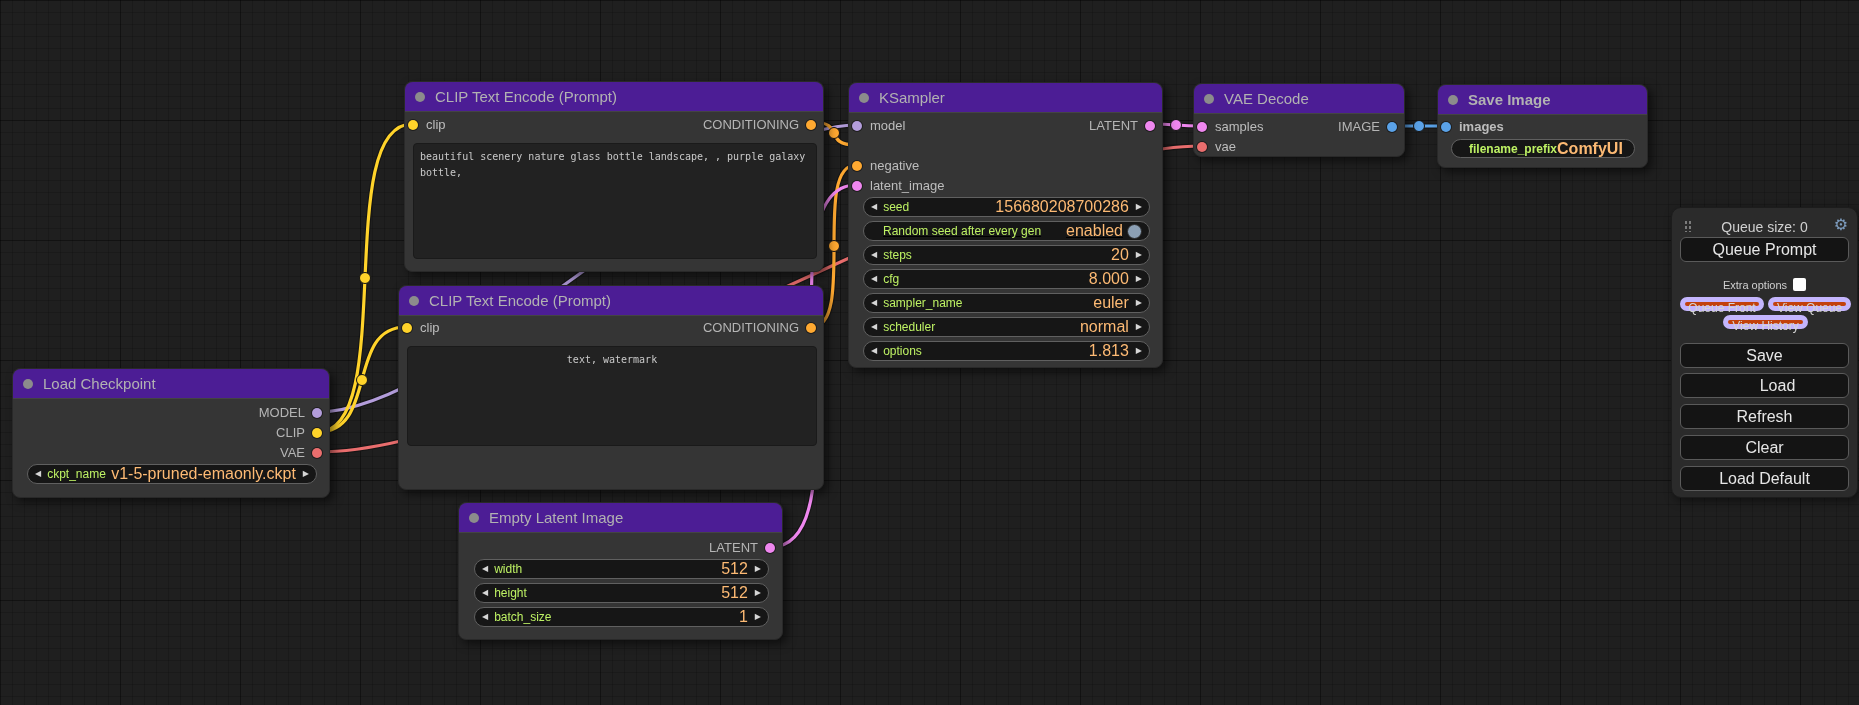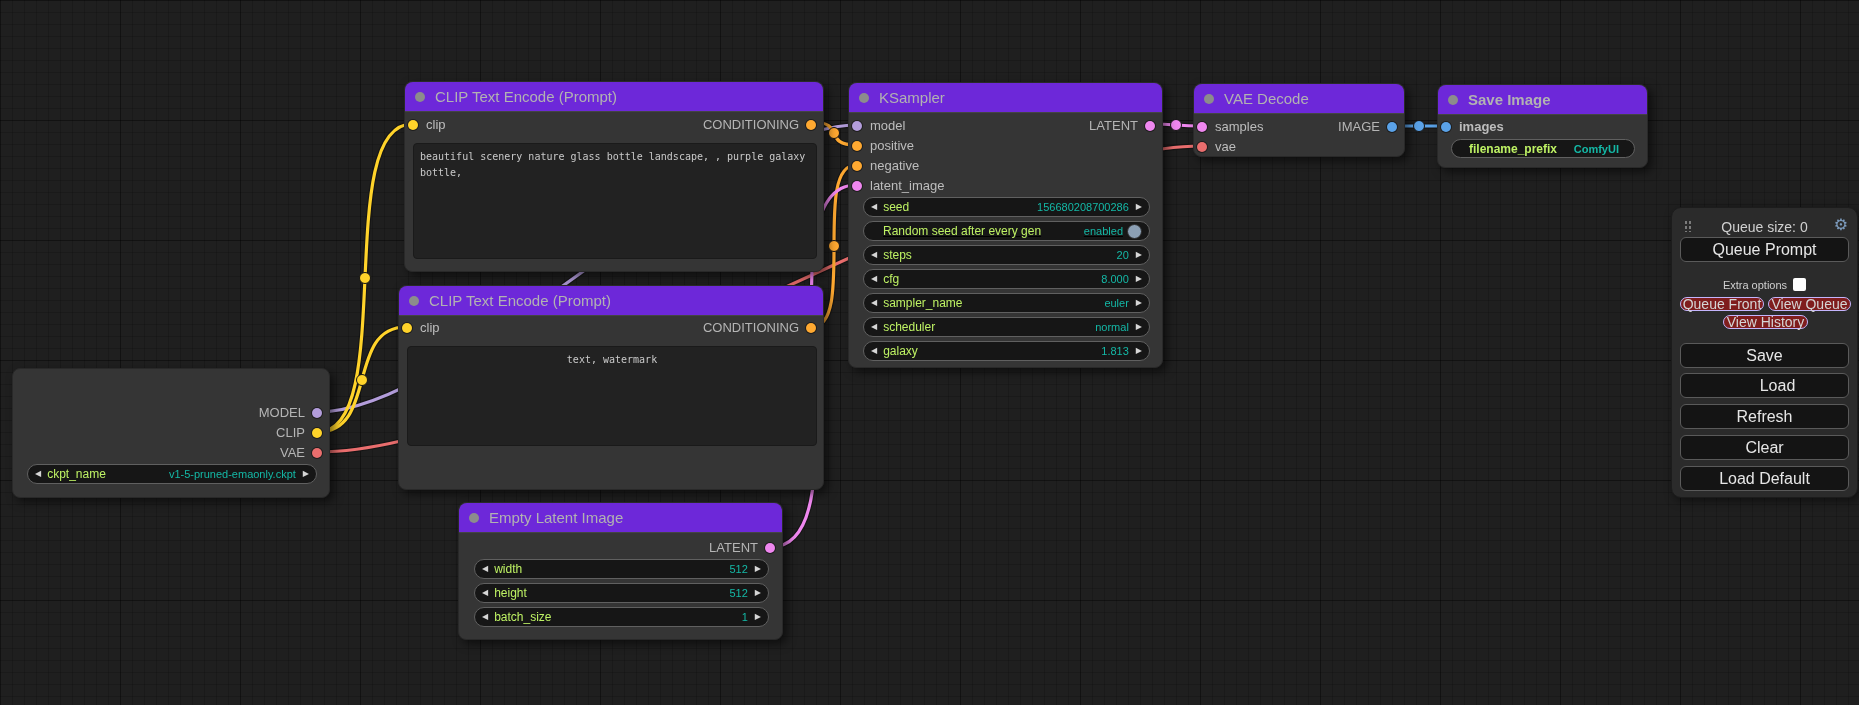--- a/index.html
+++ b/index.html
@@ -14,21 +14,21 @@
     background-size:120px 120px,120px 120px,12px 12px,12px 12px;
     font-family:"Liberation Sans", sans-serif;
   }
   #wires{position:absolute;left:0;top:0;z-index:1;}
   .node{
     position:absolute;background:#353535;border-radius:8px;z-index:2;
     box-shadow:4px 4px 10px rgba(0,0,0,.55);border:1px solid #292929;
     box-sizing:border-box;
   }
   .node-title{
-    position:absolute;left:0;top:0;right:0;height:30px;background:#6d28d9;
+    position:absolute;left:0;top:0;right:0;height:30px;background:#4c1d95;
     border-radius:8px 8px 0 0;border-bottom:1px solid #444;box-sizing:border-box;
   }
   .title-dot{position:absolute;left:10px;top:10px;width:10px;height:10px;border-radius:50%;background:#8c8c8c;}
   .title-text{position:absolute;left:30px;top:0;line-height:29px;font-size:15px;color:#b2b2b2;white-space:nowrap;}
   .row{position:absolute;left:0;right:0;height:20px;}
   .pdot{position:absolute;top:5px;width:10px;height:10px;border-radius:50%;box-shadow:0 0 0 1px rgba(0,0,0,.45);}
   .pdot.in{left:3px;}
   .pdot.out{right:7px;}
   .in-label{position:absolute;left:21px;top:0;line-height:20px;font-size:13px;color:#bdbdbd;white-space:nowrap;}
   .out-label{position:absolute;right:24px;top:0;line-height:20px;font-size:13px;color:#b5b5b5;white-space:nowrap;}
@@ -40,37 +40,37 @@
     color:#c9c9c9;font-family:"DejaVu Sans Mono", monospace;font-size:10px;line-height:16px;
     padding:5px 6px;box-sizing:border-box;white-space:pre-wrap;word-break:break-word;overflow:hidden;
   }
   .widget{
     position:absolute;height:20px;background:#161616;border:1px solid #606060;border-radius:10px;
     box-sizing:border-box;display:flex;align-items:center;padding:0 7px;
   }
   .widget .arrow{font-size:8px;color:#d6d6d6;line-height:18px;flex:0 0 auto;}
   .widget .wlabel{font-size:12px;color:#bef264;margin-left:6px;white-space:nowrap;flex:0 0 auto;}
   .widget .wspace{flex:1 1 auto;}
-  .widget .wvalue{font-size:11px;color:#14b8a6;margin-right:7px;white-space:nowrap;flex:0 0 auto;}
+  .widget .wvalue{font-size:16px;color:#fdba74;margin-right:7px;white-space:nowrap;flex:0 0 auto;}
   .widget .wvalue.noarrow{margin-right:0;}
   .toggle-knob{width:13px;height:13px;border-radius:50%;background:#8b9fb4;border:1px solid #2a2a2a;flex:0 0 auto;}
   
   #menu{
     position:absolute;left:1671px;top:207px;width:187px;height:291px;z-index:3;
     background:#2b2b2b;border:1px solid #1c1c1c;border-radius:10px;
     box-shadow:3px 3px 10px rgba(0,0,0,.5);box-sizing:border-box;
   }
   .menu-btn{
     position:absolute;left:8px;width:169px;height:25px;background:#141414;
     border:1px solid #5a5a5a;border-radius:6px;color:#e6e6e6;font-size:16px;
     text-align:center;line-height:24px;box-sizing:border-box;cursor:pointer;
   }
   .menu-btn-sm{
-    position:absolute;height:14px;background:#7f1d1d;border:1px solid #c4b5fd;border-radius:8px;
-    color:#d5d5d5;font-size:14px;text-align:center;line-height:12px;box-sizing:border-box;cursor:pointer;
+    position:absolute;height:14px;background:#c2410c;border:5px solid #c4b5fd;border-radius:8px;
+    color:#d5d5d5;font-size:12px;text-align:center;line-height:12px;box-sizing:border-box;cursor:pointer;
   }
   #queue-size{position:absolute;left:0;right:0;top:11px;text-align:center;font-size:14px;color:#cfcfcf;}
   #gear{position:absolute;right:9px;top:7px;font-size:16px;color:#7d9cbe;cursor:pointer;}
   #drag-handle{position:absolute;left:12px;top:12px;width:8px;height:12px;
     background-image:radial-gradient(circle 1.4px, #7b7b7b 1.3px, transparent 1.4px);
     background-size:4px 5px;cursor:grab;}
   #extra-row{position:absolute;left:0;right:0;top:70px;text-align:center;font-size:11px;color:#cfcfcf;}
   #extra-checkbox{display:inline-block;width:13px;height:13px;background:#fff;border-radius:2px;vertical-align:-2px;margin-left:6px;cursor:pointer;}
 </style>
 </head>
@@ -105,20 +105,24 @@
       <circle cx="365" cy="278" r="5.5" fill="#ffd32a"></circle>
       <circle cx="362" cy="380" r="5.5" fill="#ffd32a"></circle>
       <circle cx="834" cy="133" r="5.5" fill="#ffa931"></circle>
       <circle cx="834" cy="246" r="5.5" fill="#ffa931"></circle>
       <circle cx="1176" cy="125" r="5.5" fill="#ef87ef"></circle>
       <circle cx="1419" cy="126" r="5.5" fill="#5aa2e8"></circle>
     </g>
   </svg>
 
   <div class="node" style="left:12px;top:368px;width:318px;height:130px;">
+    <div class="node-title">
+      <span class="title-dot"></span>
+      <span class="title-text">Load Checkpoint</span>
+    </div>
     <div class="row" style="top:34px;">
       <span class="out-label">MODEL</span>
       <span class="pdot out c-model"></span>
     </div>
     <div class="row" style="top:54px;">
       <span class="out-label">CLIP</span>
       <span class="pdot out c-clip"></span>
     </div>
     <div class="row" style="top:74px;">
       <span class="out-label">VAE</span>
@@ -165,24 +169,20 @@
     <div class="node-title">
       <span class="title-dot"></span>
       <span class="title-text">KSampler</span>
     </div>
     <div class="row" style="top:33px;">
       <span class="pdot in c-model"></span>
       <span class="in-label">model</span>
       <span class="out-label">LATENT</span>
       <span class="pdot out c-latent"></span>
     </div>
-    <div class="row" style="top:53px;">
-      <span class="pdot in c-cond"></span>
-      <span class="in-label">positive</span>
-    </div>
     <div class="row" style="top:73px;">
       <span class="pdot in c-cond"></span>
       <span class="in-label">negative</span>
     </div>
     <div class="row" style="top:93px;">
       <span class="pdot in c-latent"></span>
       <span class="in-label">latent_image</span>
     </div>
 
     <div class="widget" style="left:14px;top:114px;width:287px;">
@@ -221,21 +221,21 @@
     </div>
     <div class="widget" style="left:14px;top:234px;width:287px;">
       <span class="arrow">◀</span>
       <span class="wlabel">scheduler</span>
       <span class="wspace"></span>
       <span class="wvalue">normal</span>
       <span class="arrow">▶</span>
     </div>
     <div class="widget" style="left:14px;top:258px;width:287px;">
       <span class="arrow">◀</span>
-      <span class="wlabel">galaxy</span>
+      <span class="wlabel">options</span>
       <span class="wspace"></span>
       <span class="wvalue">1.813</span>
       <span class="arrow">▶</span>
     </div>
   </div>
 
   <div class="node" style="left:1193px;top:83px;width:212px;height:74px;">
     <div class="node-title">
       <span class="title-dot"></span>
       <span class="title-text">VAE Decode</span>

